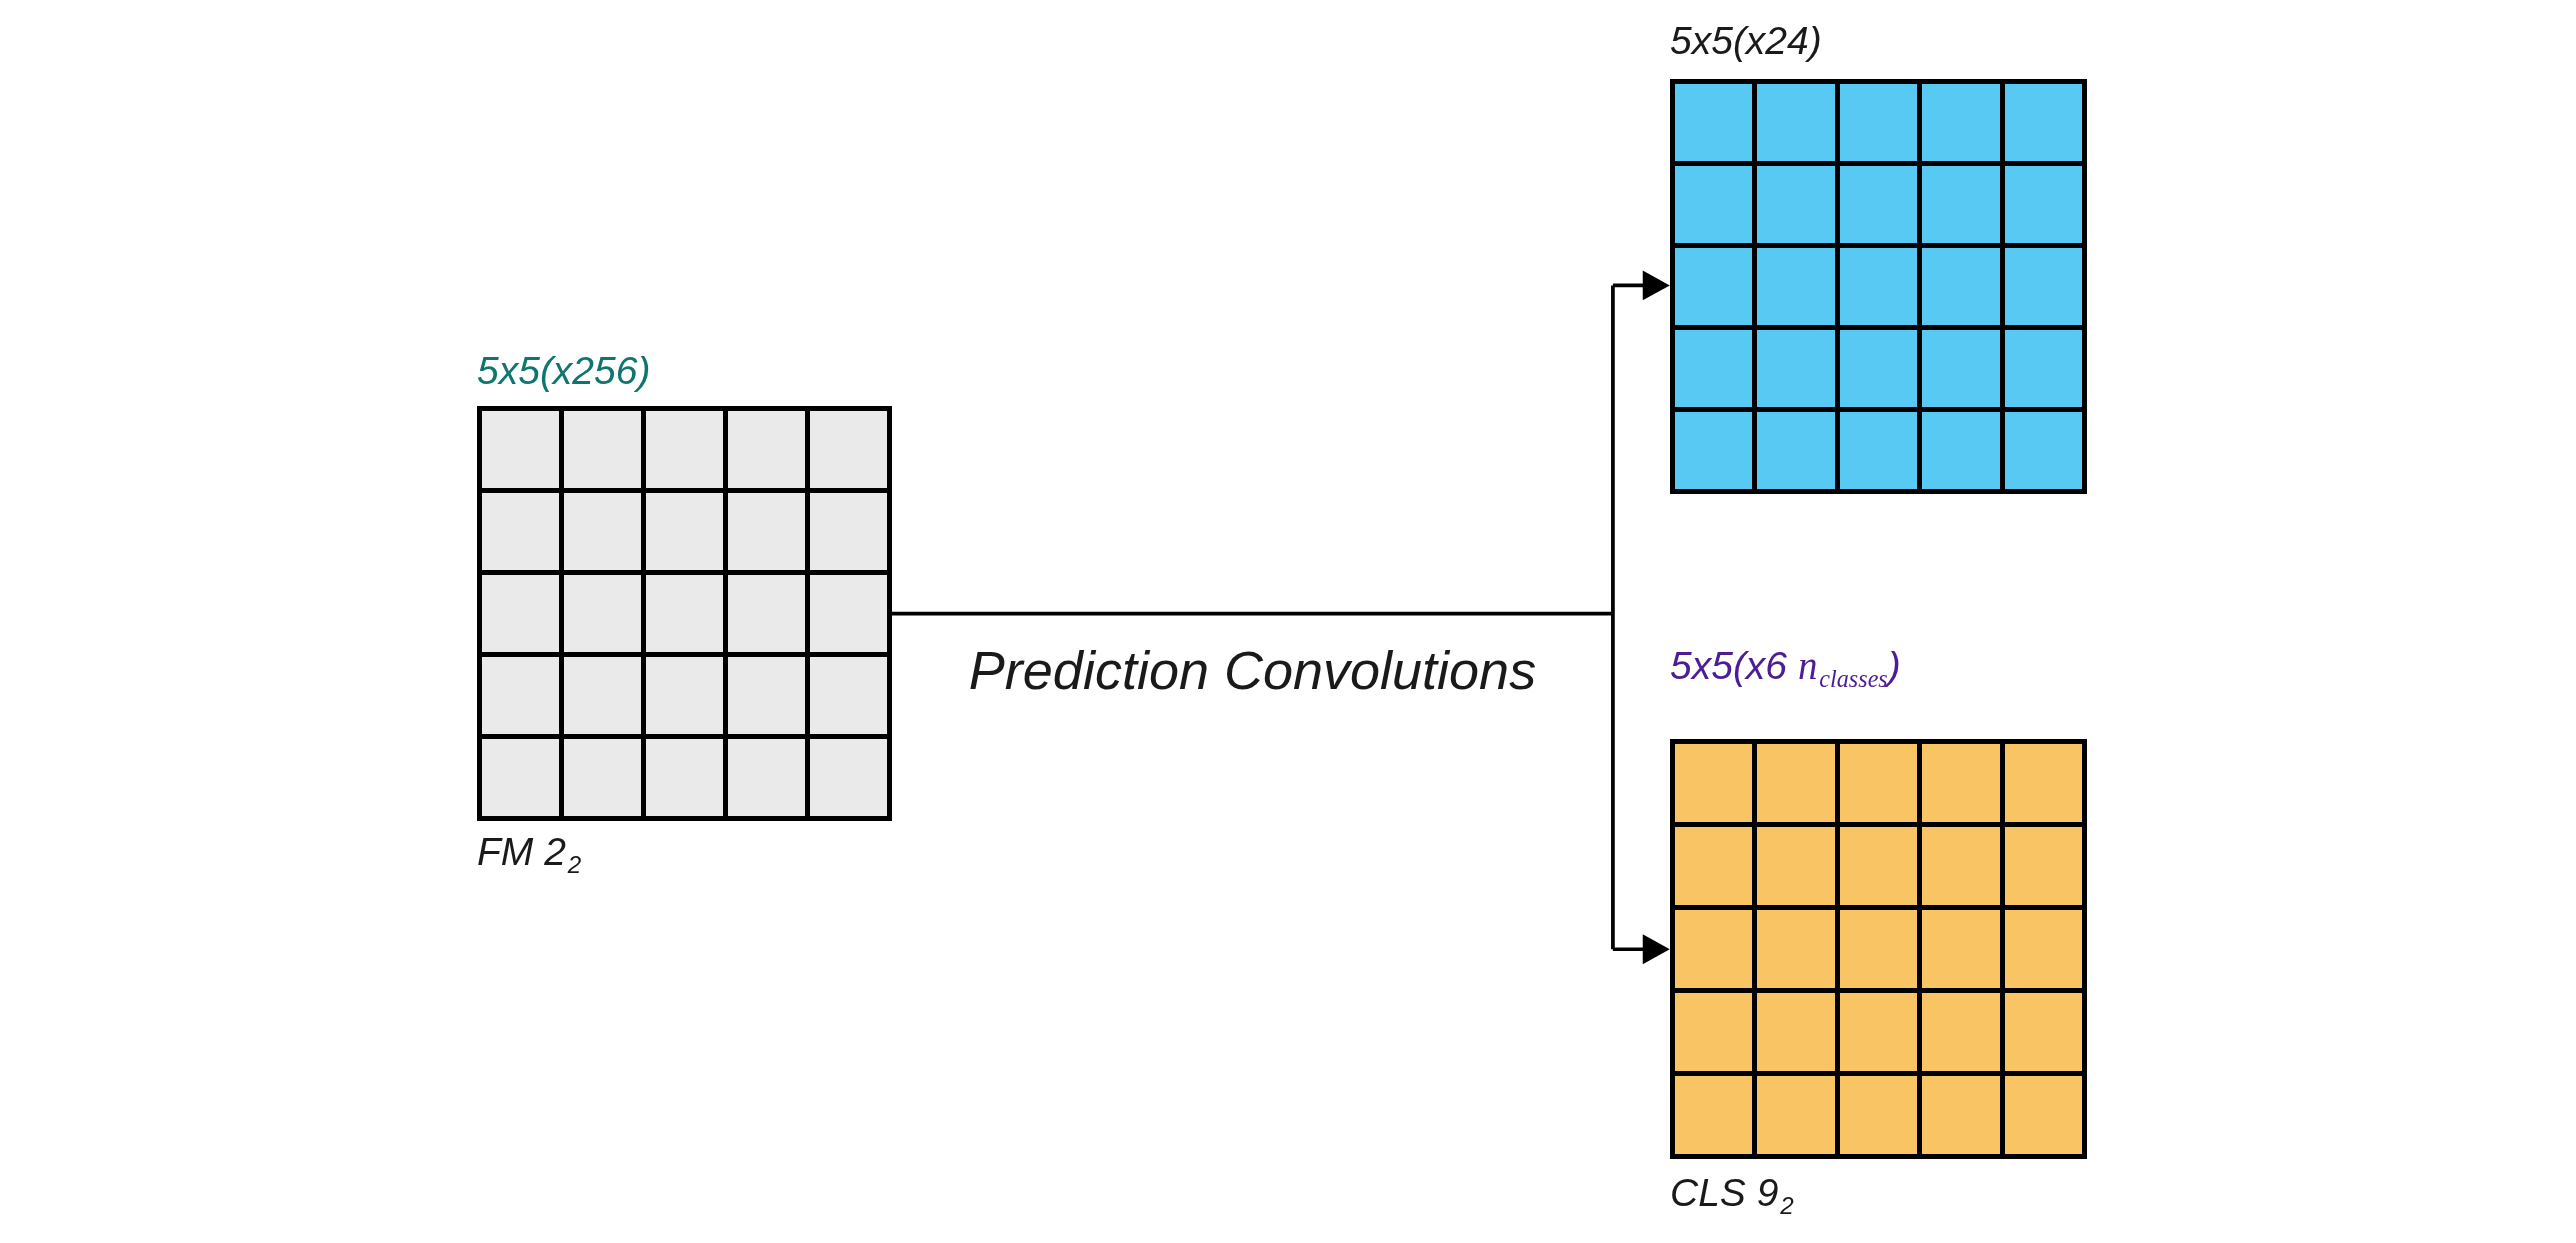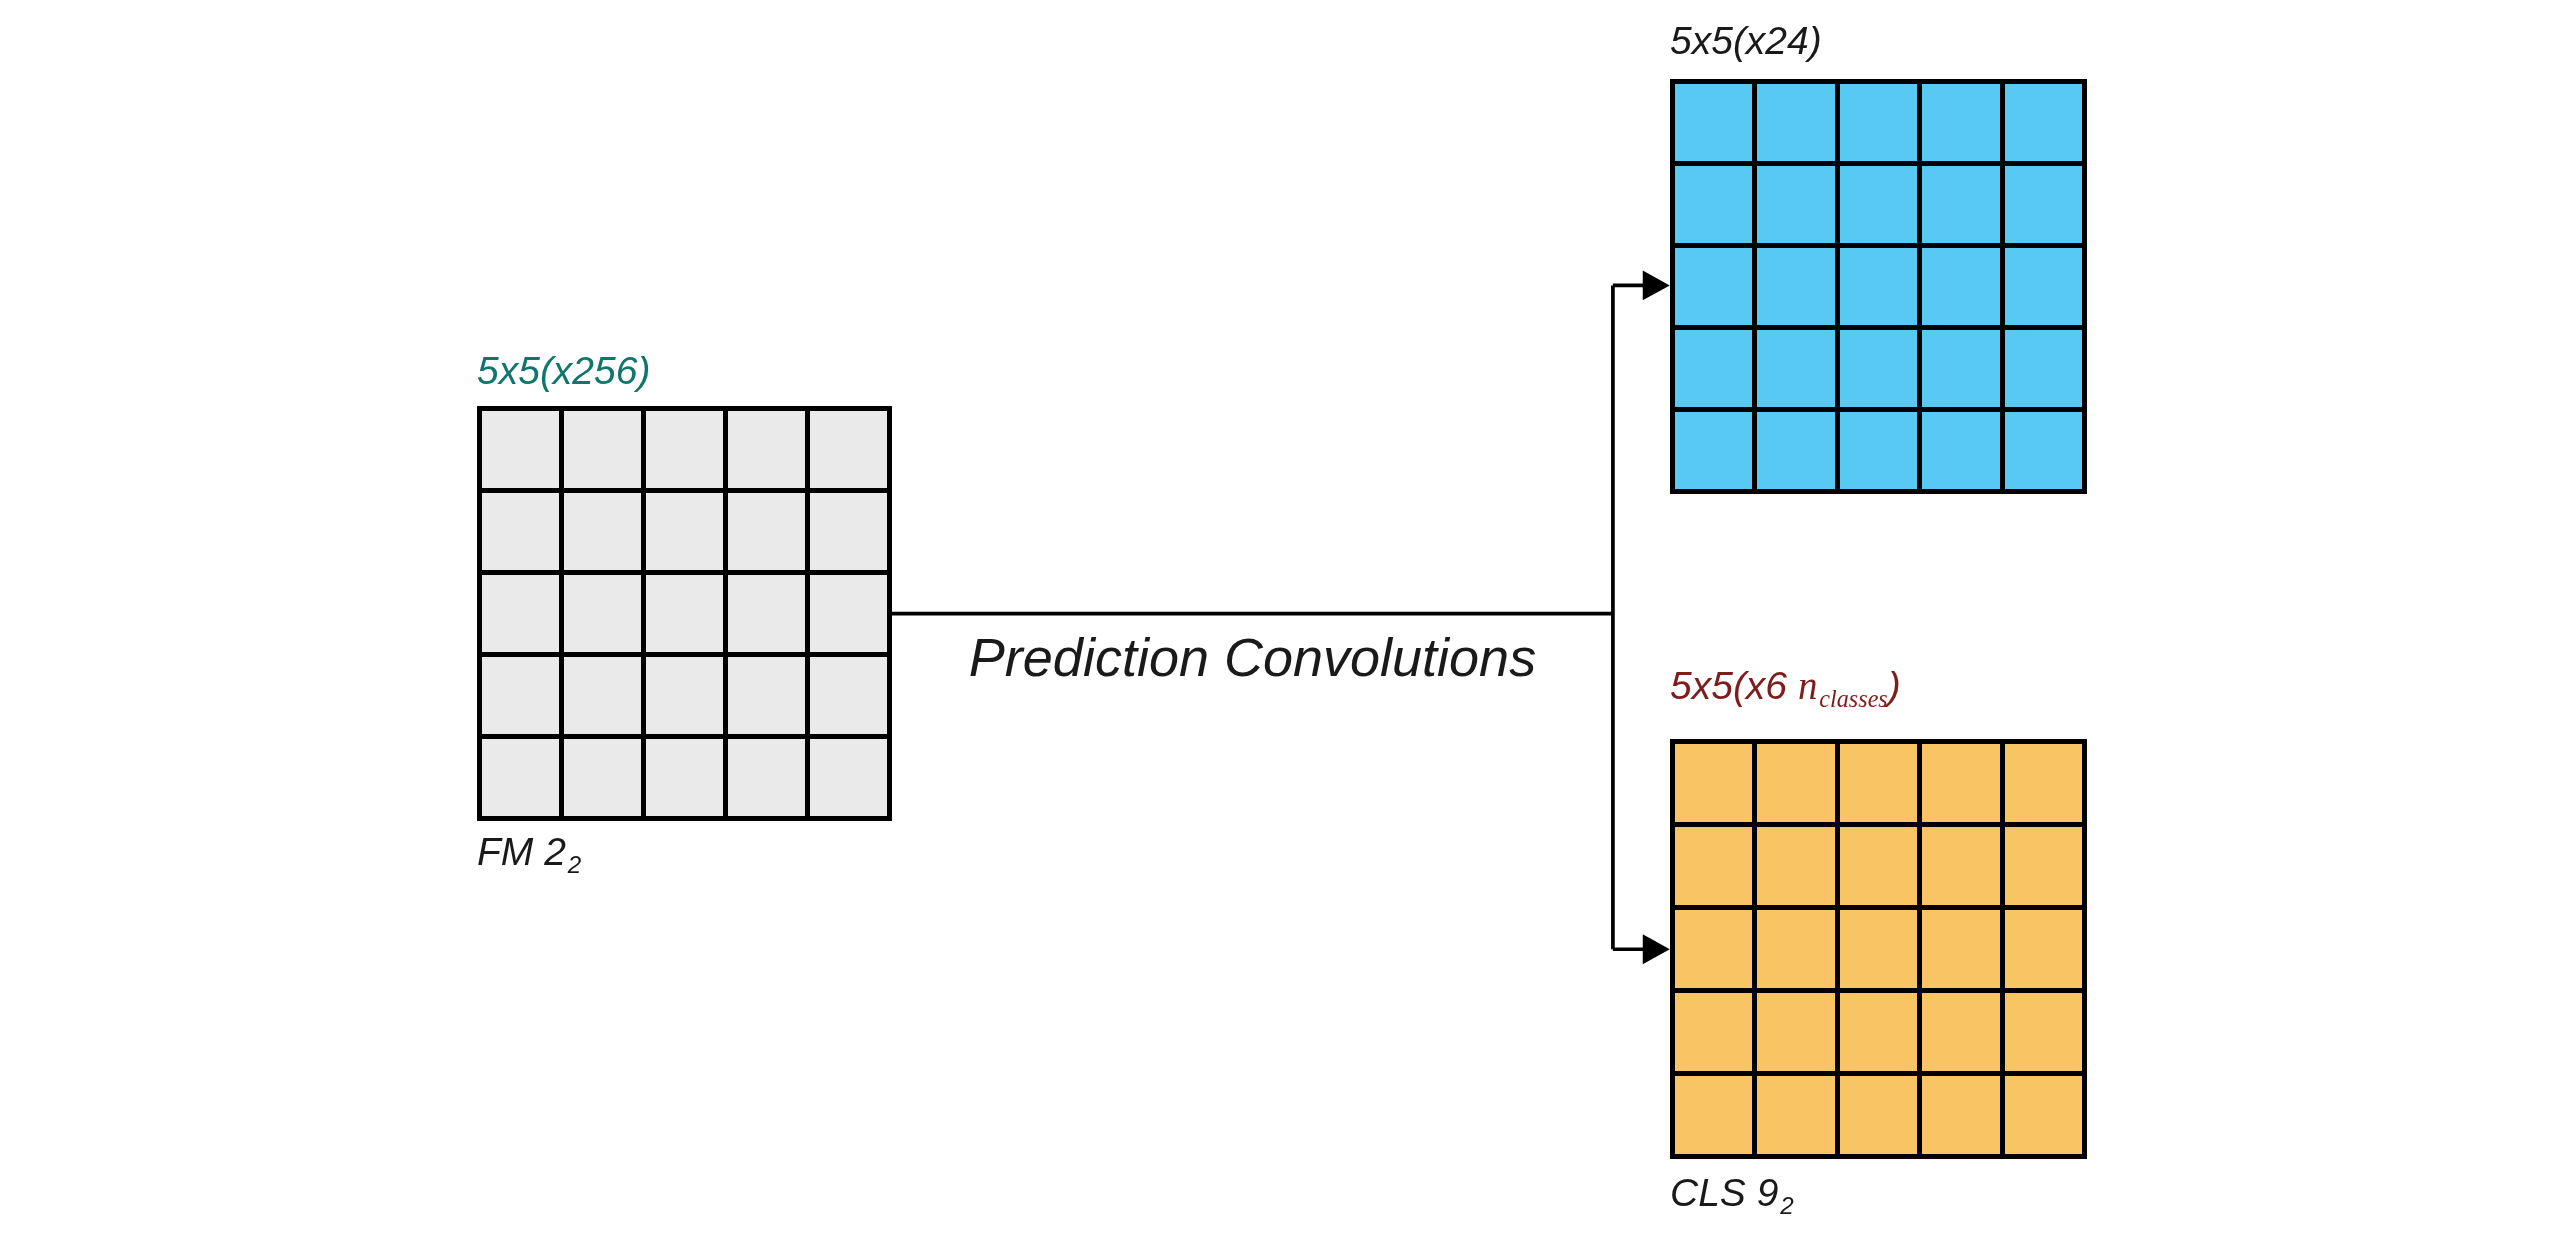--- a/index.html
+++ b/index.html
@@ -33,21 +33,21 @@
     top:0.32em;
     margin-left:1.9px;
   }
   .mathvar{
     font-family:"Liberation Serif",serif;
     font-style:italic;
   }
   .conv-label{
     position:absolute;
     left:892px;
-    top:625px;
+    top:638px;
     width:721px;
     text-align:center;
     font-style:italic;
     font-size:54px;
     line-height:65px;
     white-space:nowrap;
   }
 </style>
 </head>
 <body style="background: rgb(255, 255, 255);">
@@ -121,21 +121,21 @@
       <div class="cell" style="background: rgb(88, 201, 242);"></div>
       <div class="cell" style="background: rgb(88, 201, 242);"></div>
       <div class="cell" style="background: rgb(88, 201, 242);"></div>
       <div class="cell" style="background: rgb(88, 201, 242);"></div>
       <div class="cell" style="background: rgb(88, 201, 242);"></div>
       <div class="cell" style="background: rgb(88, 201, 242);"></div>
       <div class="cell" style="background: rgb(88, 201, 242);"></div>
       <div class="cell" style="background: rgb(88, 201, 242);"></div>
     </div>
 
-  <div class="label" style="left: 1670px; top: 662px; width: 417px; color: #7f1d1d;">
+  <div class="label" style="left: 1670px; top: 642px; width: 417px; color: #4c1d95;">
     <span>5x5(x6 </span><span class="mathvar">n</span><span class="subsc mathvar">classes</span><span>)</span>
   </div>
   <div class="matrix" style="left: 1670px; top: 739px; width: 417px; height: 420px; background: rgb(0, 0, 0); grid-template-columns: repeat(5, 1fr); grid-template-rows: repeat(5, 1fr);">
       <div class="cell" style="background: rgb(249, 196, 100);"></div>
       <div class="cell" style="background: rgb(249, 196, 100);"></div>
       <div class="cell" style="background: rgb(249, 196, 100);"></div>
       <div class="cell" style="background: rgb(249, 196, 100);"></div>
       <div class="cell" style="background: rgb(249, 196, 100);"></div>
       <div class="cell" style="background: rgb(249, 196, 100);"></div>
       <div class="cell" style="background: rgb(249, 196, 100);"></div>

